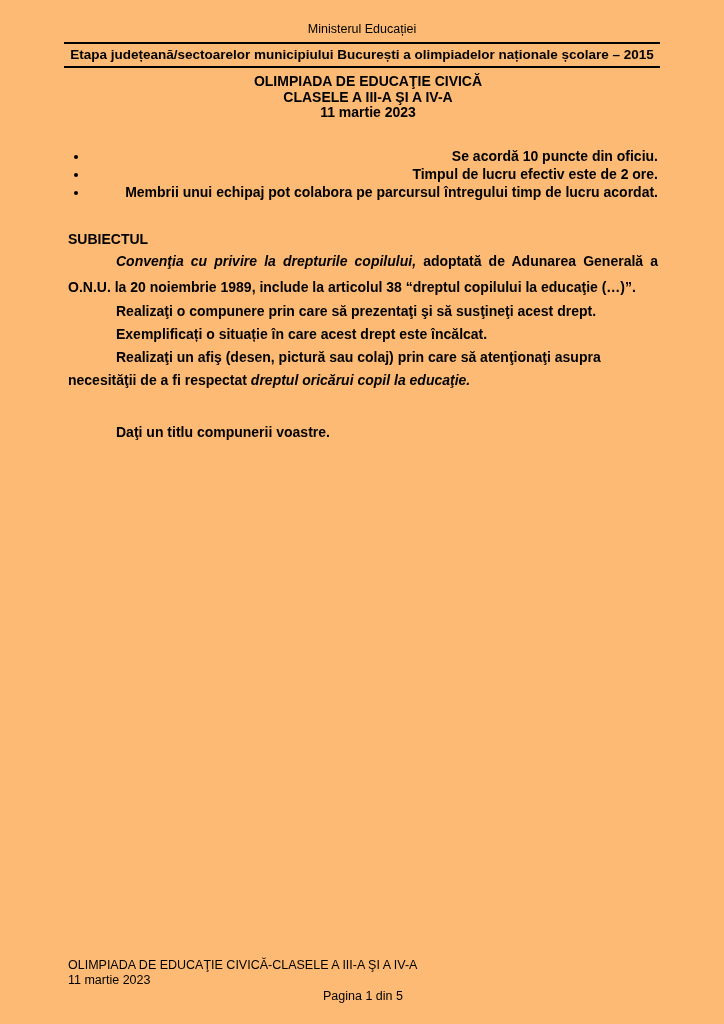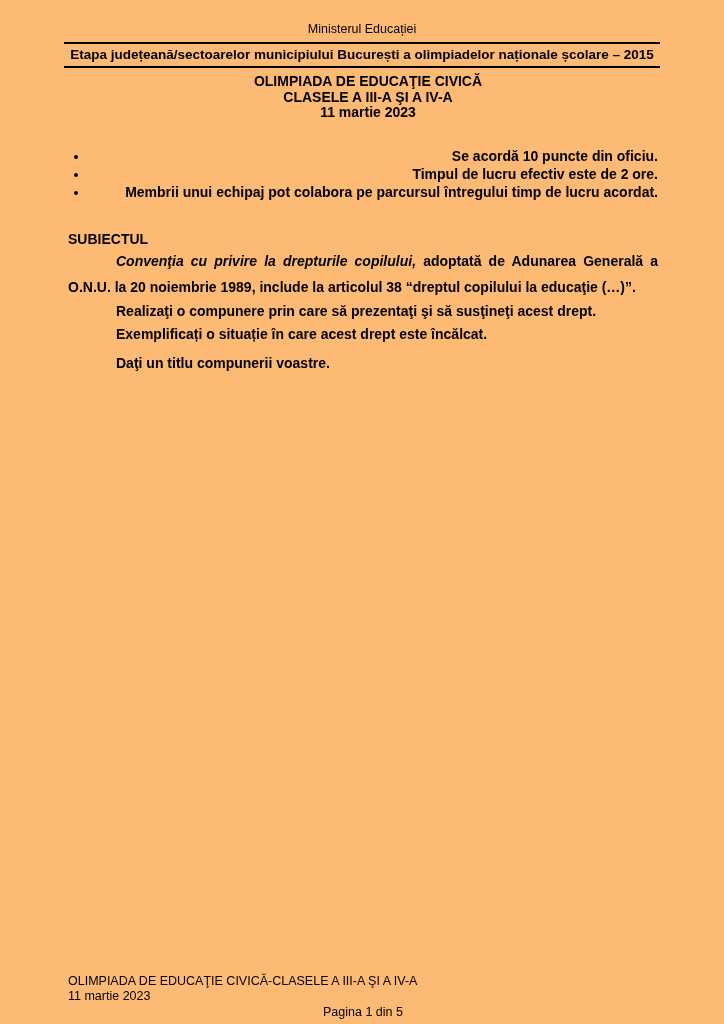--- a/index.html
+++ b/index.html
@@ -62,28 +62,28 @@
     font-weight: 700;
     margin: 0;
     line-height: 23px;
     text-indent: 48px;
   }
   .para.first {
     line-height: 26px;
     text-align: justify;
   }
   .para.spaced-top {
-    margin-top: 6px;
+    margin-top: 29px;
   }
   .it { font-style: italic; }
   .footer {
     position: absolute;
     left: 68px;
     right: 66px;
-    bottom: 4px;
+    bottom: 20px;
     font-size: 12.5px;
     font-weight: 400;
   }
   .footer .footer-line { line-height: 15.5px; }
   .footer .page-number { text-align: center; line-height: 15.5px; }
 </style>
 </head>
 <body>
 
 <div class="page">
@@ -109,20 +109,21 @@
     </ul>
 
     <div class="subject-heading">SUBIECTUL</div>
 
     <p class="para first"><span class="it">Convenţia cu privire la drepturile copilului,</span><span> adoptată de Adunarea Generală a O.N.U. la 20 noiembrie 1989, include la articolul  38  “dreptul copilului la educaţie (…)”.</span></p>
 
     <p class="para">Realizaţi o compunere prin care să prezentaţi şi să susţineţi acest drept.</p>
 
     <p class="para">Exemplificați o situație în care acest drept este încălcat.</p>
 
+    <p class="para"><span>Realizaţi un afiş (desen, pictură sau colaj) prin care să atenţionaţi asupra necesităţii de a fi respectat </span><span class="it">dreptul oricărui copil la educaţie.</span></p>
 
     <p class="para spaced-top">Daţi un titlu compunerii voastre.</p>
 
   </div>
 
   <div class="footer">
     <div class="footer-line">OLIMPIADA DE EDUCAŢIE CIVICĂ-CLASELE A III-A ŞI A IV-A</div>
     <div class="footer-line">11 martie 2023</div>
     <div class="page-number">Pagina 1 din 5</div>
   </div>

